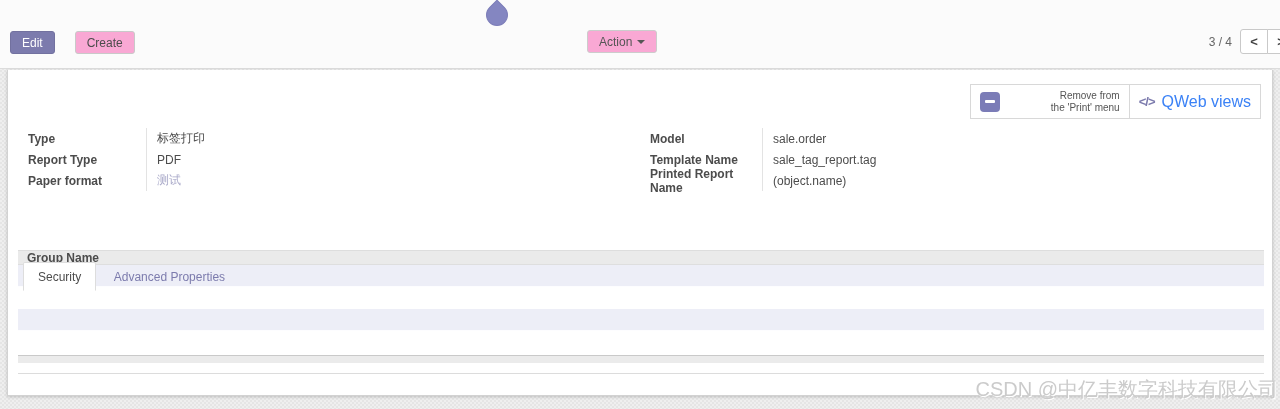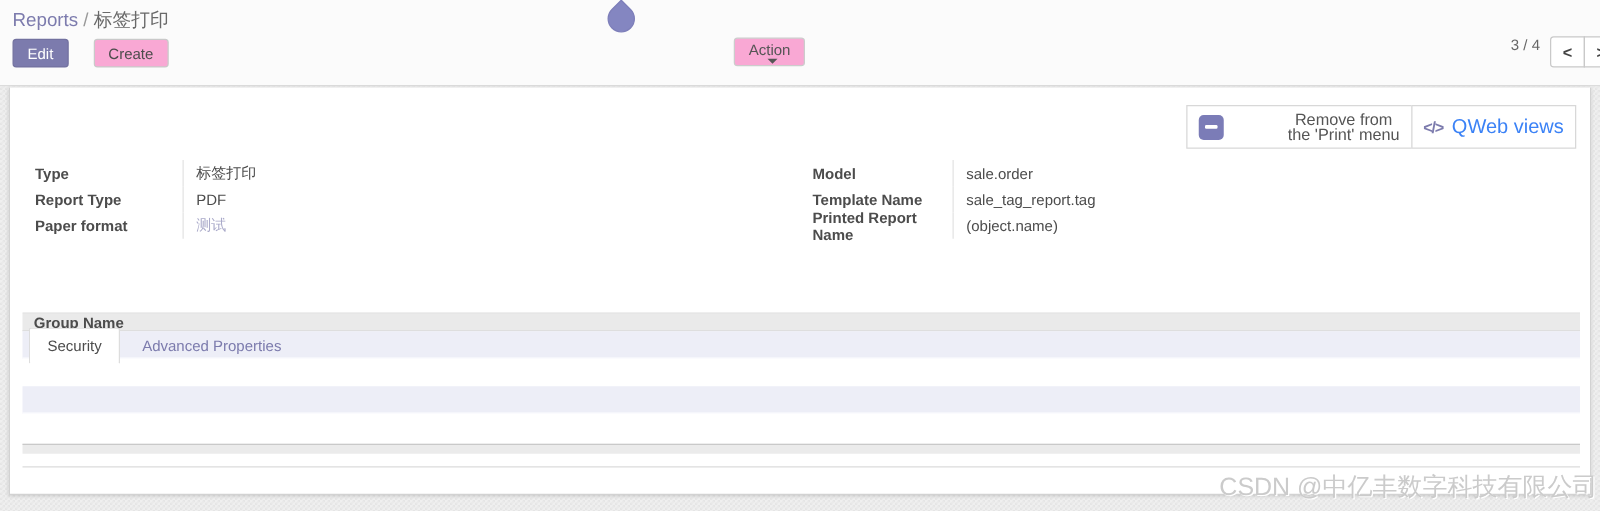--- a/index.html
+++ b/index.html
@@ -27,28 +27,28 @@
   .btn {
     display:inline-flex; align-items:center; justify-content:center;
     height:23px; padding:0 11px; font-size:12px; border-radius:3px;
     border:1px solid transparent; background:#f9a8d4; color:#4c4c4c; cursor:pointer;
     white-space:nowrap;
   }
   .btn-primary { background:#7c7bad; border-color:#72719f; color:#fff; }
   .btn-default { border-color:#c9c9c9; }
   .cp-left-buttons { position:absolute; left:10px; top:31px; display:flex; gap:20px; }
 
-  .action-btn { position:absolute; left:587px; top:30px; border-color:#cccccc; color:#555;flex-direction:column; }
+  .action-btn { position:absolute; left:587px; top:30px; border-color:#cccccc; color:#555; }
   .caret {
     display:inline-block; width:0; height:0; margin-left:5px;
     border-left:4px solid transparent; border-right:4px solid transparent;
     border-top:4px solid #555;
   }
 
-  .pager { position:absolute; right:0; top:29px; display:flex; }
+  .pager { position:absolute; right:0; top:29px; display:flex; align-items:center; }
   .pager-counter { font-size:12px; color:#666; margin-right:8px; }
   .pager-group { display:flex; margin-right:-15px; }
   .pager-btn {
     width:28px; height:25px; background:#fff; border:1px solid #c9c9c9;
     font-size:13px; font-weight:700; color:#444; display:flex;
     align-items:center; justify-content:center; cursor:pointer;
   }
   .pager-btn + .pager-btn { margin-left:-1px; border-radius:0 3px 3px 0; }
   .pager-btn:first-child { border-radius:3px 0 0 3px; }
 
@@ -71,21 +71,21 @@
   .stat-btn {
     display:flex; align-items:center; gap:7px; height:35px; padding:0 9px;
     background:#fff; border:1px solid #d8d8d8; cursor:pointer;
   }
   .stat-btn + .stat-btn { margin-left:-1px; }
   .minus-icon {
     width:20px; height:20px; background:#7b7cb7; border-radius:4px;
     display:flex; align-items:center; justify-content:center; flex:0 0 auto;
   }
   .minus-icon .bar { width:10px; height:3px; background:#fff; border-radius:1px; }
-  .stat-label { font-size:13px; line-height:12px; color:#555; text-align:center;margin-left:44px; }
+  .stat-label { font-size:10px; line-height:12px; color:#555; text-align:right;margin-left:44px; }
   .code-glyph { font-size:13px; font-weight:700; color:#7c7bad; letter-spacing:-1px; }
   .stat-label-single { font-size:16px; color:#3b82f6; }
 
   
   .field-group { position:absolute; top:58px; font-size:12px; }
   .group-left { left:13px; width:430px; }
   .group-right { left:635px; width:430px; }
   .field-row { display:flex; align-items:center; height:21px; }
   .field-label {
     font-weight:700; color:#4c4c4c; padding-left:7px;
@@ -125,23 +125,20 @@
   .watermark {
     position:absolute; right:2px; bottom:6px; z-index:5;
     font-size:20px; color:#cbcbcb; text-shadow:1px 1px 0 #ffffff;
     white-space:nowrap; pointer-events:none;
   }
 </style>
 </head>
 <body>
 
 <div class="control-panel">
-  <div class="breadcrumb">
-    <span class="bc-link">Reports</span><span> / </span><span class="bc-current">标签打印</span>
-  </div>
 
   <div class="cp-left-buttons">
     <button class="btn btn-primary">Edit</button>
     <button class="btn btn-default">Create</button>
   </div>
 
   <button class="btn action-btn">
     <span>Action</span>
     <span class="caret"></span>
   </button>

